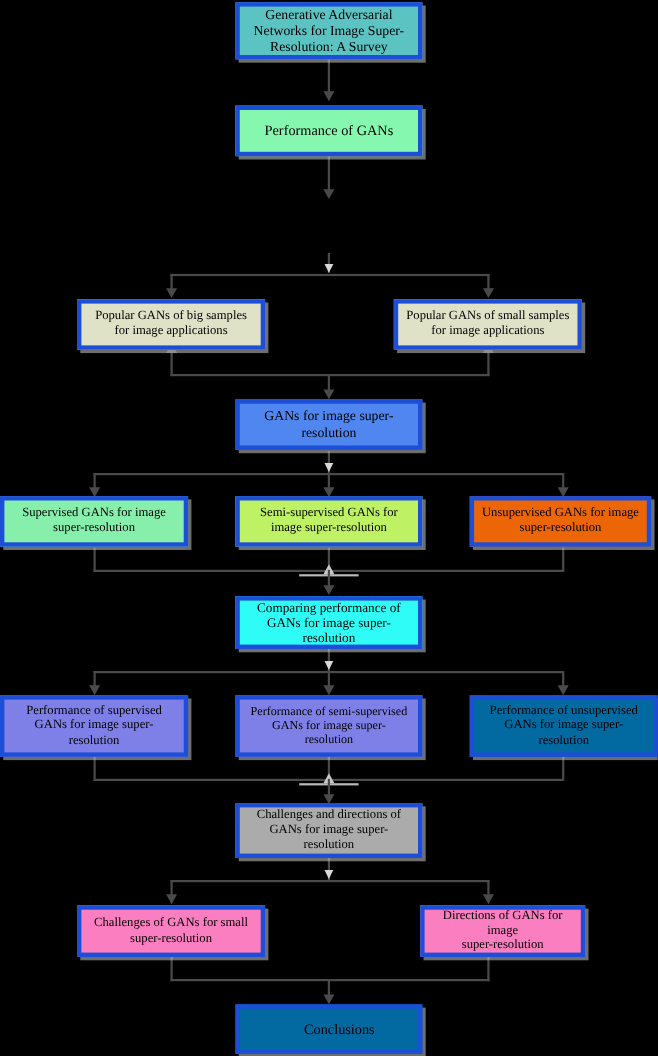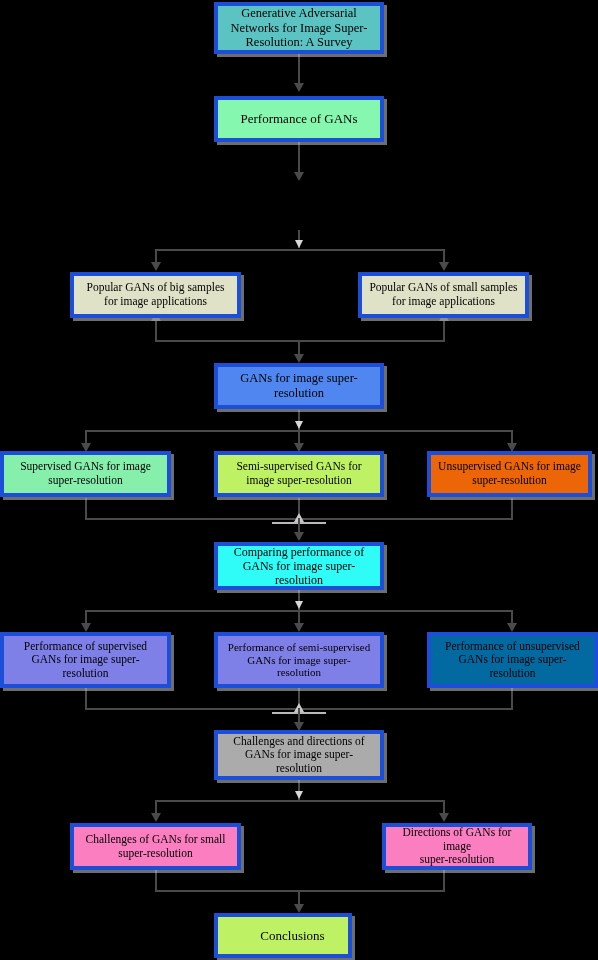--- a/index.html
+++ b/index.html
@@ -227,17 +227,17 @@
   <div class="node" style="left:70px; top:823px; width:171px; height:47px; background:#fb7fc0; font-size:11.5px;">
     <span class="lbl">Challenges of GANs for small
 super-resolution</span>
   </div>
 
   <div class="node" style="left:358px; top:823px; width:150px; height:47px; background:#fb7fc0; font-size:11.5px;margin-left:24px;">
     <span class="lbl">Directions of GANs for image
 super-resolution</span>
   </div>
 
-  <div class="node" style="left:214px; top:913px; width:138px; height:45px; background:#bef264; font-size:13px;padding-left:24px;">
+  <div class="node" style="left:214px; top:913px; width:170px; height:45px; background:#0369a1; font-size:13px;padding-left:24px;">
     <span class="lbl">Conclusions</span>
   </div>
 
 </div>
 
 </body></html>

